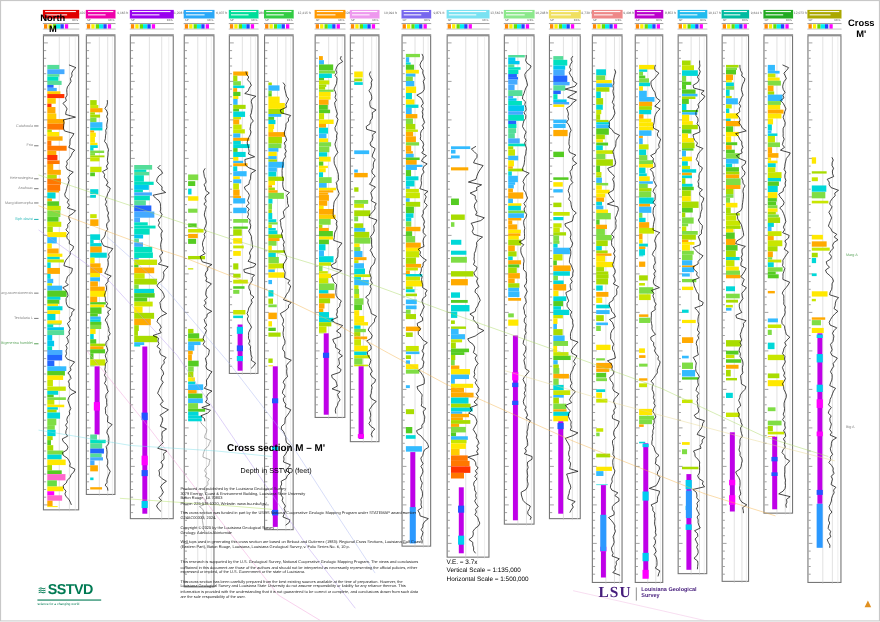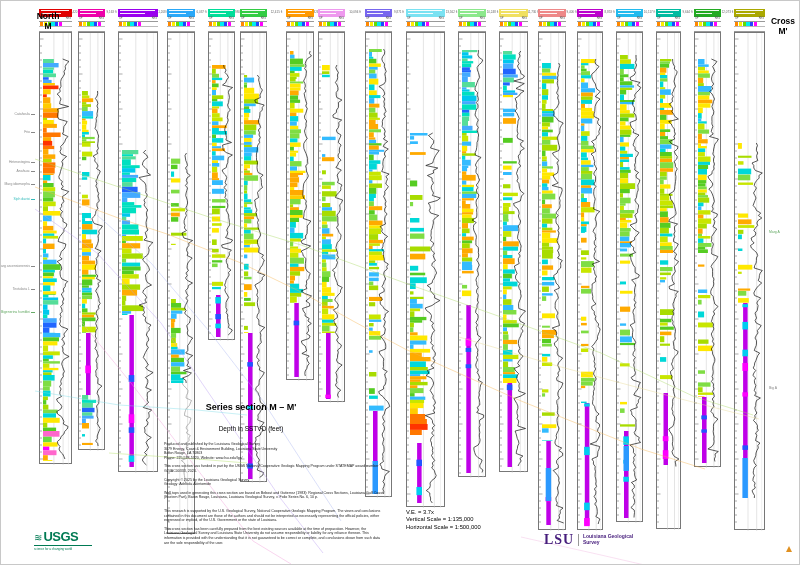--- a/index.html
+++ b/index.html
@@ -2801,21 +2801,21 @@
       <div class="gaplab" style="left: 450.5px;">13,562 ft</div>
       <div class="gaplab" style="left: 491.5px;">10,248 ft</div>
       <div class="gaplab" style="left: 532px;">11,730 ft</div>
       <div class="gaplab" style="left: 570.5px;">9,406 ft</div>
       <div class="gaplab" style="left: 608.5px;">8,853 ft</div>
       <div class="gaplab" style="left: 648.5px;">10,117 ft</div>
       <div class="gaplab" style="left: 686.5px;">9,644 ft</div>
       <div class="gaplab" style="left: 726.5px;">12,073 ft</div>
     </div>
 
-  <div id="title" class="abs">Series section M – M'</div>
+  <div id="title" class="abs">Cross section M – M'</div>
   <div id="subtitle" class="abs">Depth in SSTVD (feet)</div>
 
   <div class="abs credits" style="top:441px;">
     <p id="credits-p1">Produced and published by the Louisiana Geological Survey<br>3079 Energy, Coast &amp; Environment Building, Louisiana State University<br>Baton Rouge, LA 70803<br>Phone: 225-578-5320, Website: www.lsu.edu/lgs/</p>
     <p>This cross section was funded in part by the USGS National Cooperative Geologic Mapping Program under STATEMAP award number G24AC00333, 2024.</p>
     <p id="credits-p3">Copyright © 2025 by the Louisiana Geological Survey<br>Geology: Adebola Akintomide</p>
     <p>Well tops used in generating this cross section are based on Bebout and Gutierrez (1983): Regional Cross Sections, Louisiana Gulf Coast (Eastern Part), Baton Rouge, Louisiana, Louisiana Geological Survey, v. Folio Series No. 6, 10 p.</p>
   </div>
 
   <div class="abs credits" style="top:508px;width:218px;">
@@ -2824,21 +2824,21 @@
   </div>
 
   <div id="veblock" class="abs">
     <div>V.E. = 3.7x</div>
     <div>Vertical Scale = 1:135,000</div>
     <div>Horizontal Scale = 1:500,000</div>
   </div>
 
   <div id="usgs" class="abs">
     <div>
-      <span class="wave">≋</span><span class="big">USGS</span>
+      <span class="wave">≋</span><span class="big">SSTVD</span>
     </div>
     <div class="tag">science for a changing world</div>
   </div>
 
   <div id="lsu" class="abs">
     <span class="mark">LSU</span>
     <span class="div"></span>
     <span class="org">
       <div>Louisiana Geological</div>
       <div>Survey</div>

